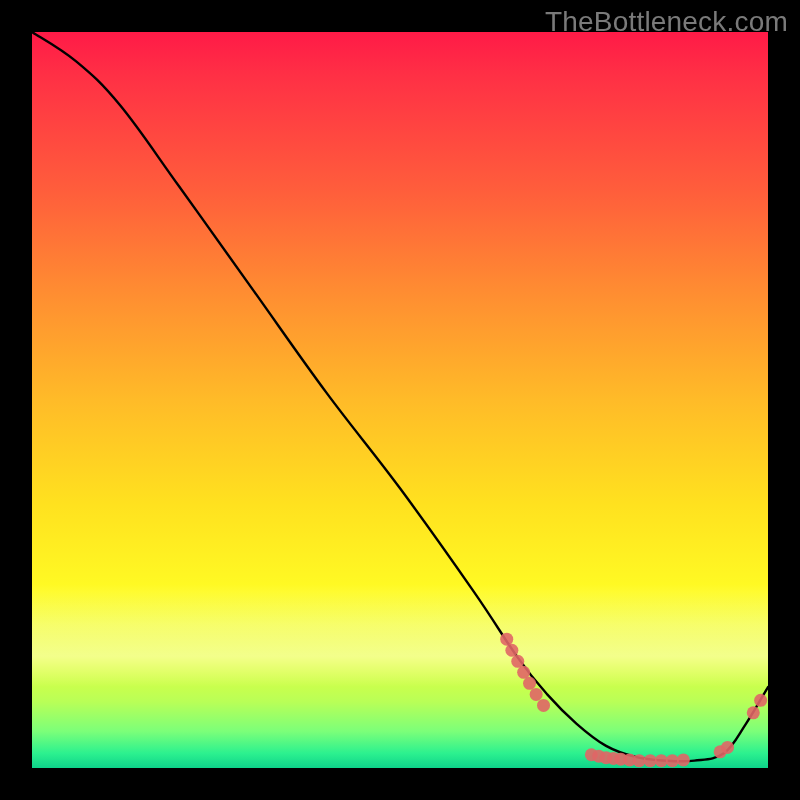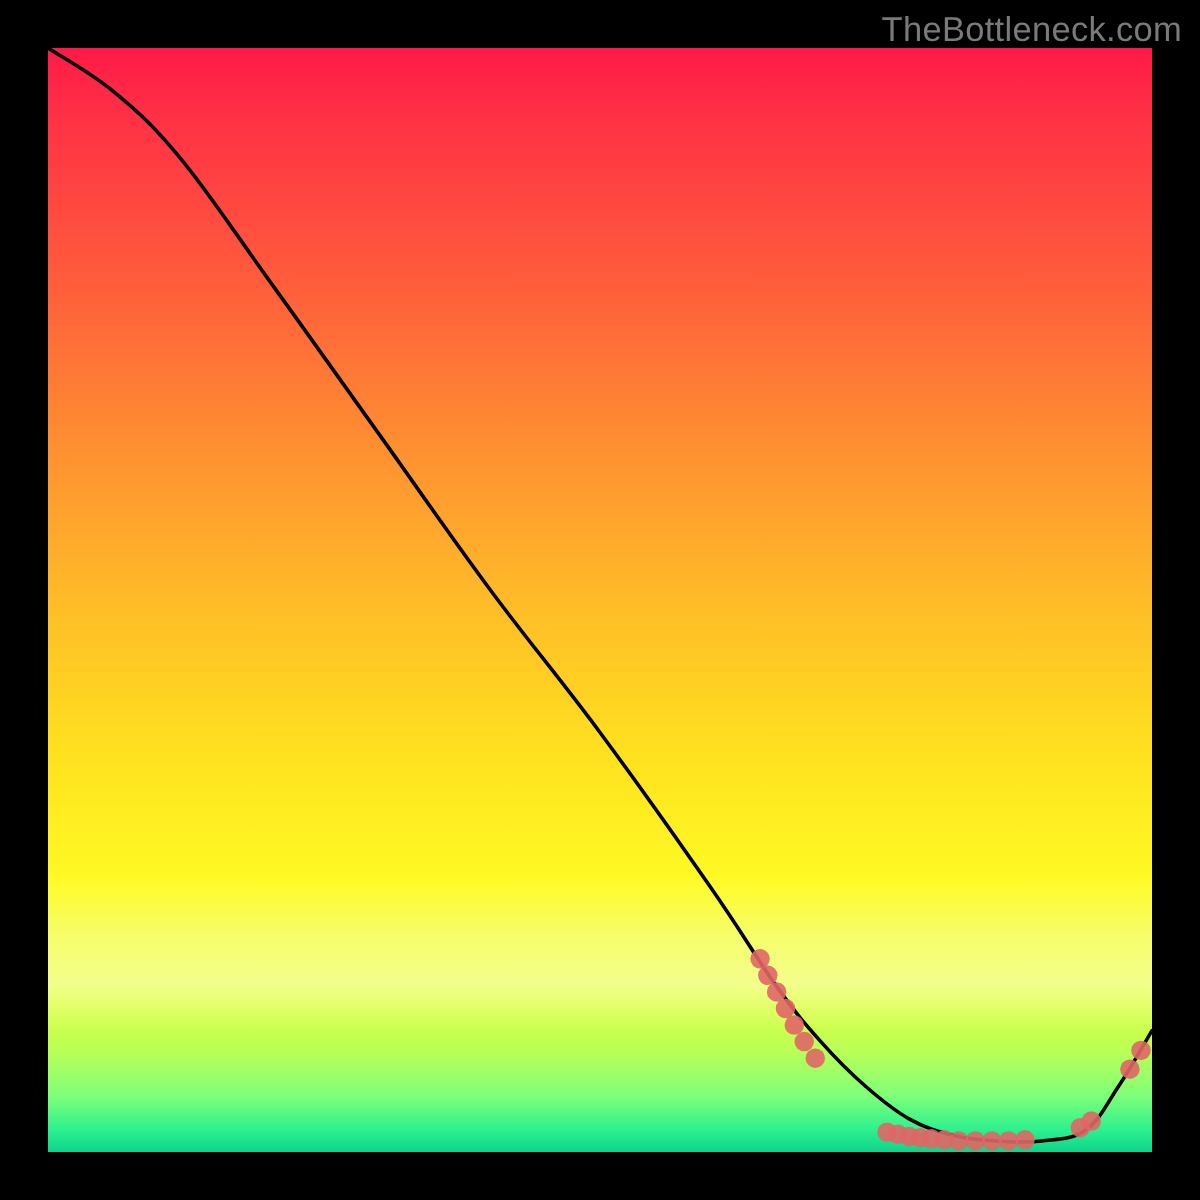--- a/index.html
+++ b/index.html
@@ -59,21 +59,21 @@
     top: 0;
     width: 100%;
     height: 100%;
     pointer-events: none;
   }
   .watermark {
     position: absolute;
     top: 6px;
     right: 12px;
     color: #7a7a7a;
-    font-size: 23px;
+    font-size: 28px;
     font-weight: 500;
     letter-spacing: 0.2px;
     user-select: none;
   }
 </style>
 </head>
 <body>
 
 <div class="frame">
   <div class="watermark">TheBottleneck.com</div>

